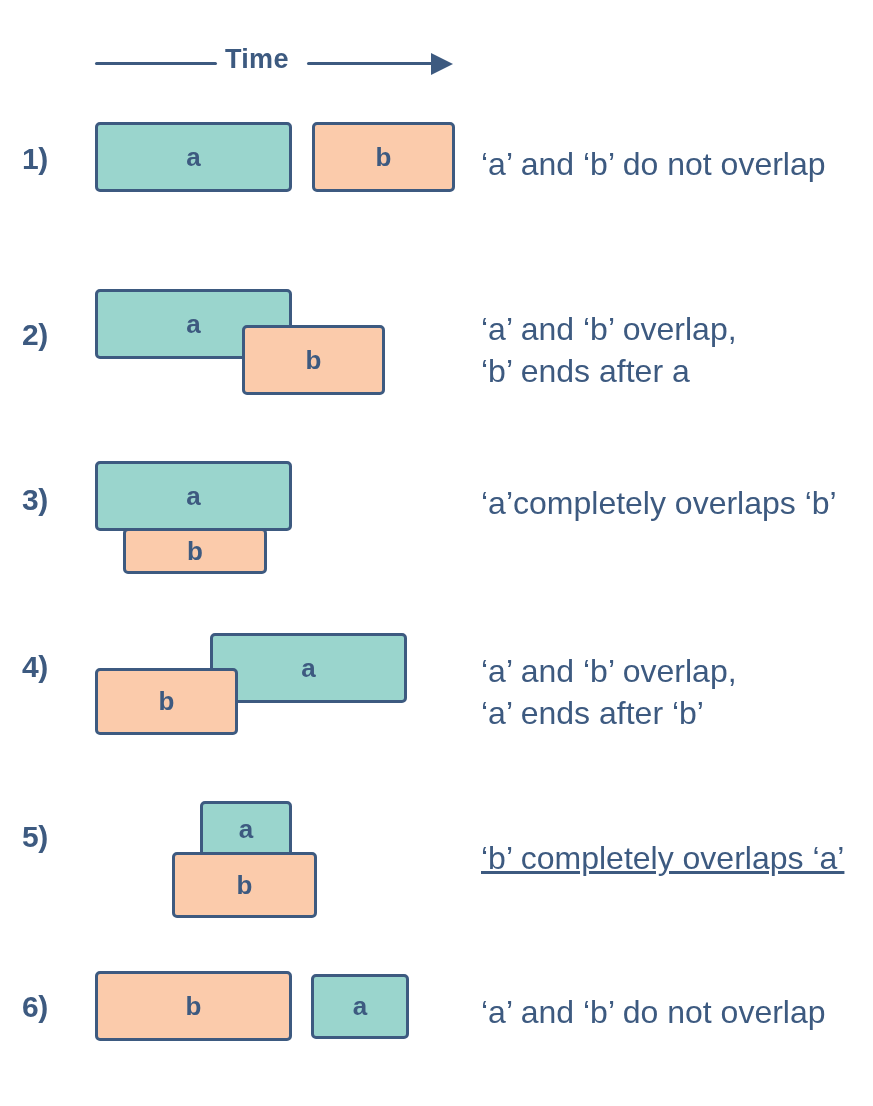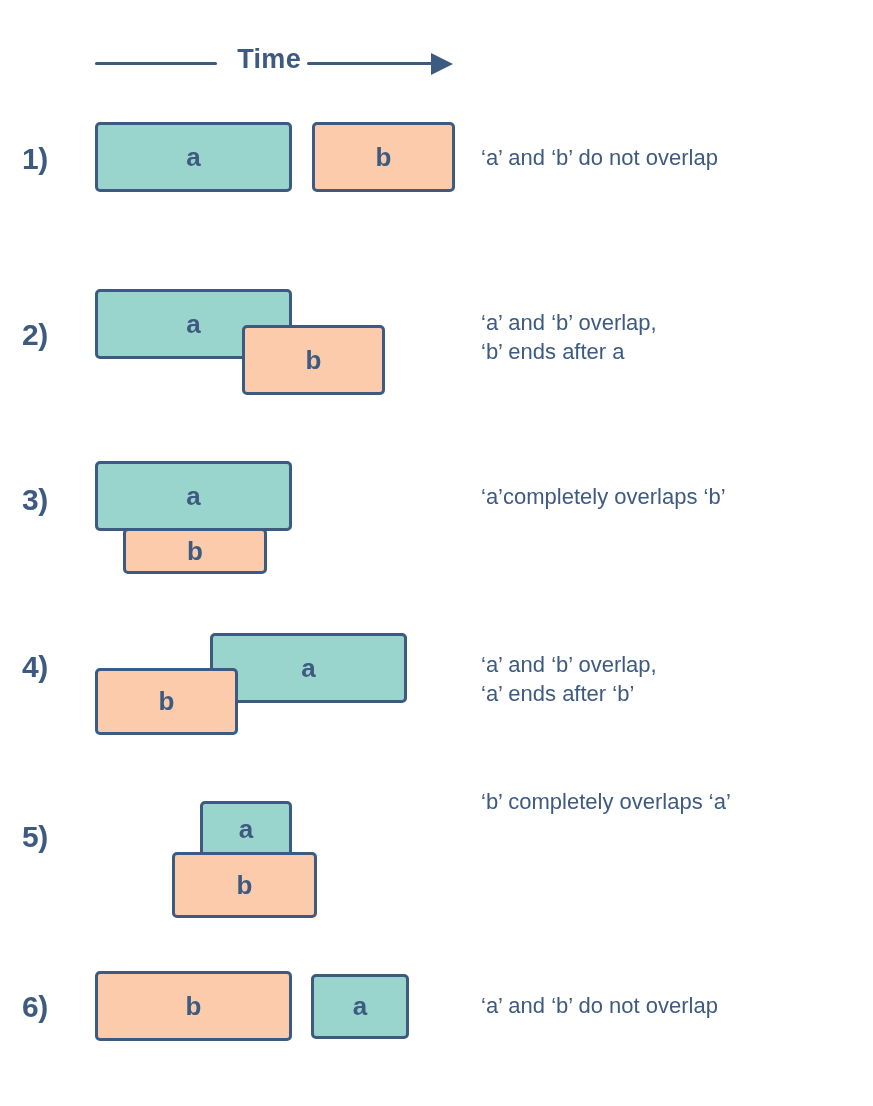--- a/index.html
+++ b/index.html
@@ -55,21 +55,21 @@
     height: 0;
     border-top: 11px solid transparent;
     border-bottom: 11px solid transparent;
     border-left: 22px solid #3d5a80;
   }
   .time-axis .axis-label {
     position: absolute;
     left: 130px;
     top: 0px;
     width: 76px;
-    text-align: right;
+    text-align: left;
     font-size: 27px;
     font-weight: 600;
     color: #3d5a80;
     letter-spacing: 0.3px;
   }
 
   
   .row {
     position: absolute;
     left: 0;
@@ -92,21 +92,21 @@
     justify-content: center;
     font-size: 26px;
     font-weight: 700;
     color: #3d5a80;
   }
   .bar.a { background: #9ad5cd; }
   .bar.b { background: #fbcbab; }
 
   .desc {
     position: absolute;
-    font-size: 22px;
+    font-size: 32px;
     line-height: 1.32;
     color: #3d5a80;
     font-weight: 500;
     white-space: pre-line;
   }
 </style>
 </head>
 <body>
 
 <div class="stage">
@@ -165,21 +165,21 @@
   </div>
 
   <div class="row" style="top:0">
     <div class="row-index" style="left:22px; top:820px;">5)</div>
     <div class="bar a" style="left:200px; top:801px; width:92px; height:57px;">
       <span>a</span>
     </div>
     <div class="bar b" style="left:172px; top:852px; width:145px; height:66px;">
       <span>b</span>
     </div>
-    <div class="desc" style="left:481px; top:787px;">‘b’ completely overlaps ‘a’</div>
+    <div class="desc" style="left:481px; top:837px;text-decoration:underline;">‘b’ completely overlaps ‘a’</div>
   </div>
 
   <div class="row" style="top:0">
     <div class="row-index" style="left:22px; top:990px;">6)</div>
     <div class="bar b" style="left:95px; top:971px; width:197px; height:70px;">
       <span>b</span>
     </div>
     <div class="bar a" style="left:311px; top:974px; width:98px; height:65px;">
       <span>a</span>
     </div>

